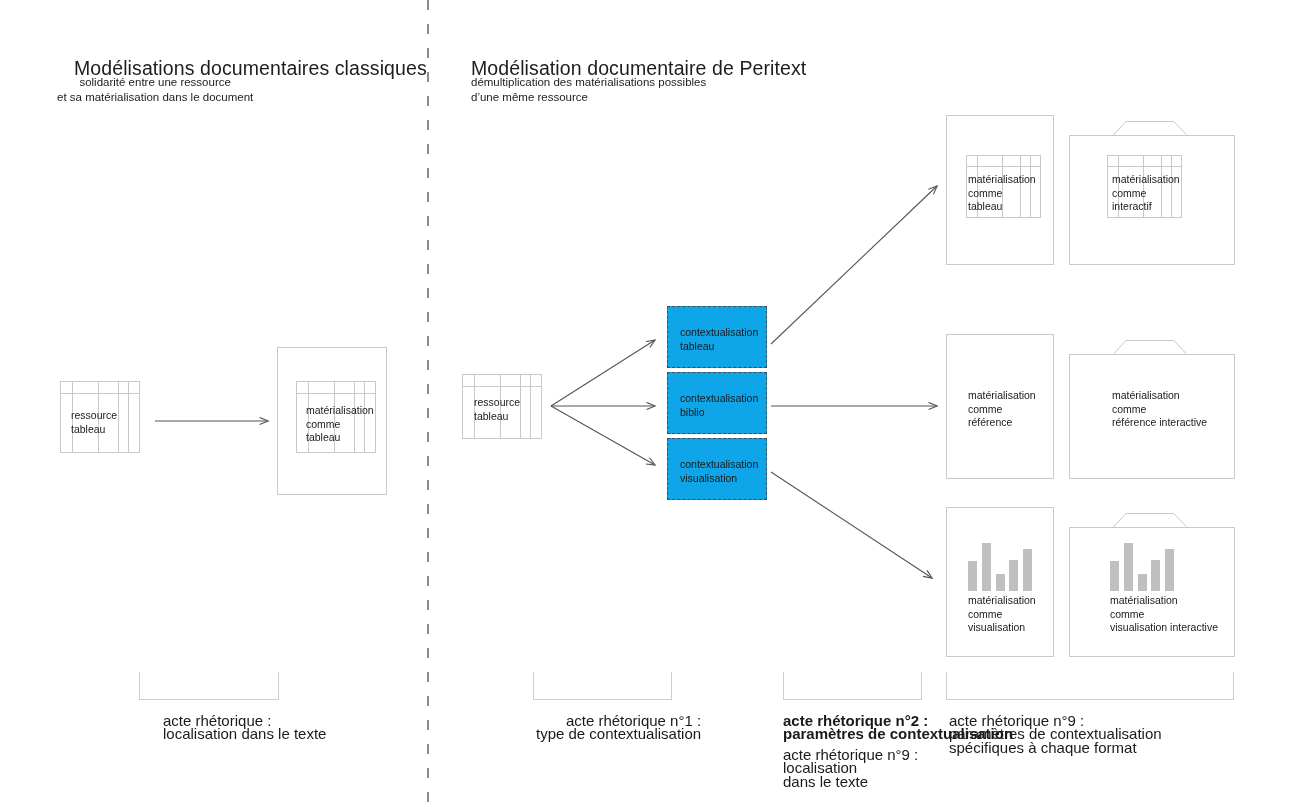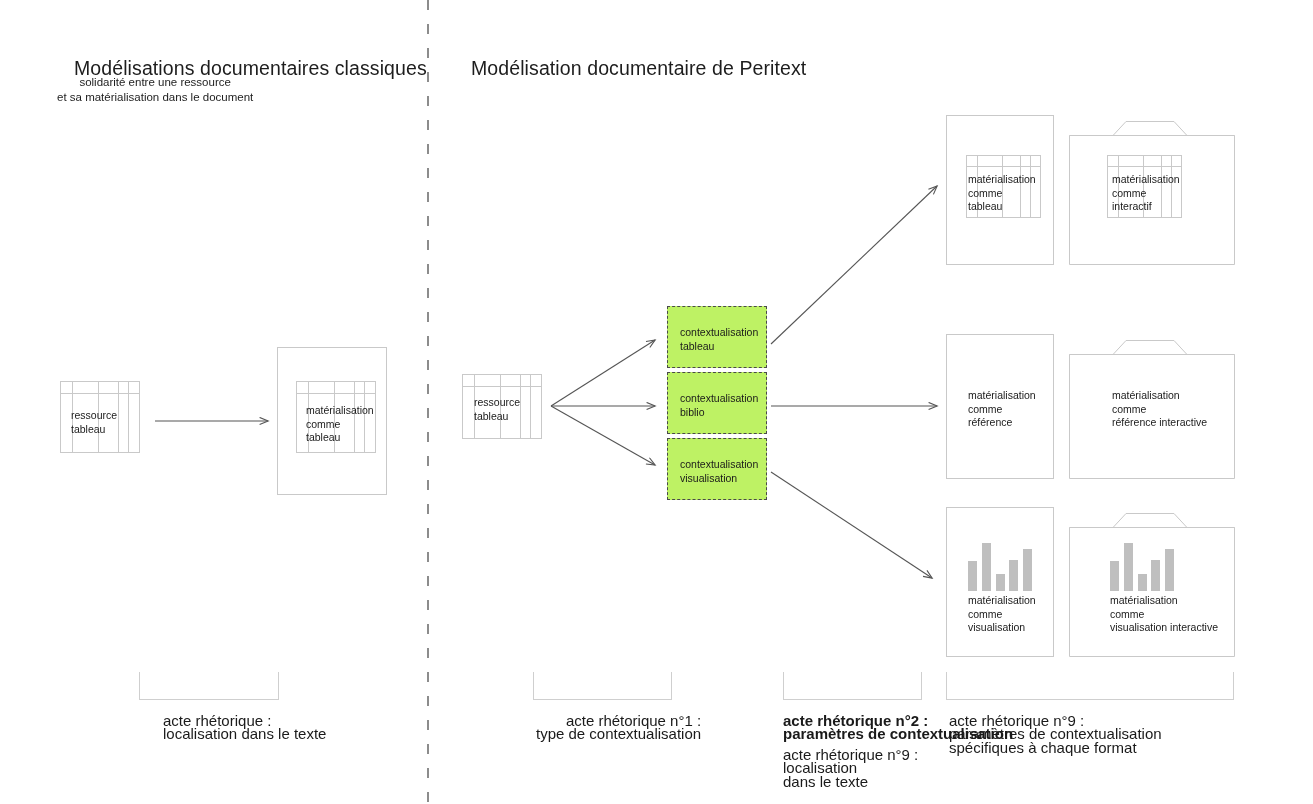--- a/index.html
+++ b/index.html
@@ -71,21 +71,21 @@
     line-height: 13.6px;
     color: #1a1a1a;
     white-space: pre-line;
   }
 
   
   .ctx-box {
     position: absolute;
     box-sizing: border-box;
     border: 1px dashed #4a4a4a;
-    background: #bef264;
+    background: #0ea5e9;
     padding-left: 40px;
   }
   .ctx-box .ctx-text {
     position: absolute;
     left: 12px; top: 19px;
     font-size: 10.5px;
     line-height: 13.6px;
     color: #1a1a1a;
     white-space: pre-line;
   }
@@ -127,20 +127,22 @@
 
 <div class="stage">
 
   <div class="divider"></div>
 
   <div class="panel-title" style="left:74px; top:57px;">Modélisations documentaires classiques</div>
   <div class="panel-sub" style="left:57px; top:75px;text-align:center;">solidarité entre une ressource
 et sa matérialisation dans le document</div>
 
   <div class="panel-title" style="left:471px; top:57px;">Modélisation documentaire de Peritext</div>
+  <div class="panel-sub" style="left:471px; top:75px;">démultiplication des matérialisations possibles
+d’une même ressource</div>
 
   <div class="tbl" style="left:60px; top:381px; width:80px; height:72px;">
     <svg width="80" height="72" viewBox="0 0 80 72">
       <rect x="0.5" y="0.5" width="79" height="71" fill="#fff" stroke="#c9c9c9" stroke-width="1"></rect>
       <line x1="0" y1="12.5" x2="80" y2="12.5" stroke="#c9c9c9" stroke-width="1"></line>
       <line x1="12.5" y1="0" x2="12.5" y2="72" stroke="#c9c9c9" stroke-width="1"></line>
       <line x1="38.5" y1="0" x2="38.5" y2="72" stroke="#c9c9c9" stroke-width="1"></line>
       <line x1="58.5" y1="0" x2="58.5" y2="72" stroke="#c9c9c9" stroke-width="1"></line>
       <line x1="68.5" y1="0" x2="68.5" y2="72" stroke="#c9c9c9" stroke-width="1"></line>
     </svg>

